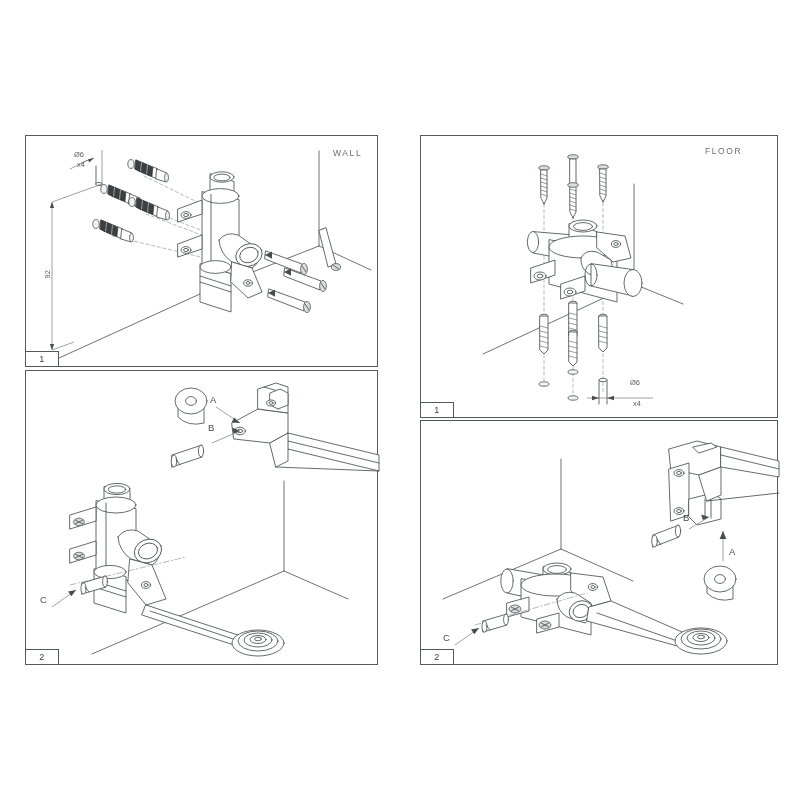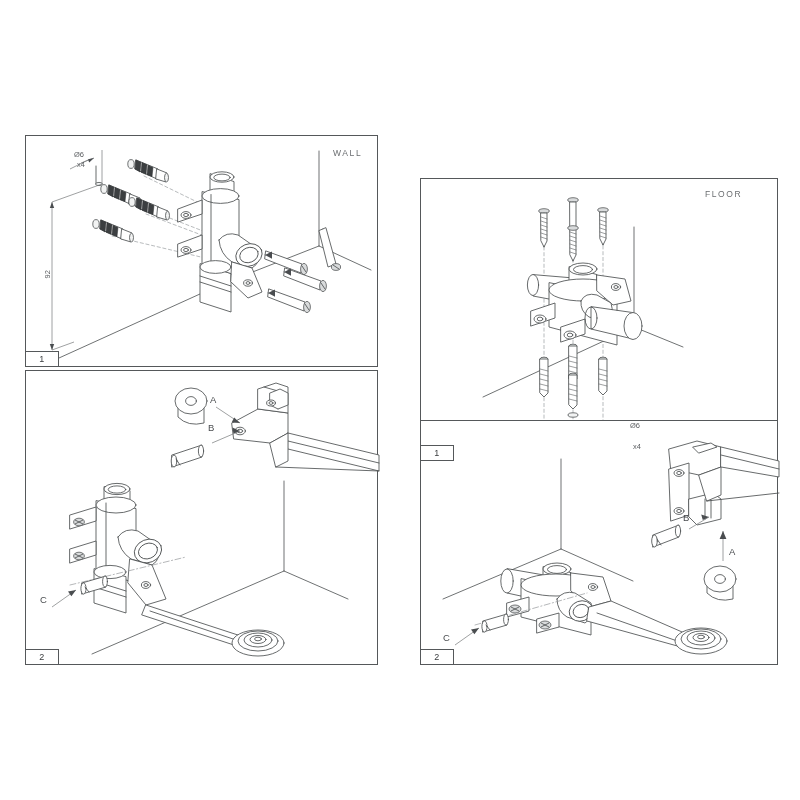--- a/index.html
+++ b/index.html
@@ -220,21 +220,21 @@
       <div class="view-label" style="left:292px;top:12px;margin-left:15px;">WALL</div>
 
       <div class="dimTxt" style="left:40px;top:15px;width:26px;">Ø6</div>
       <div class="dimTxt" style="left:42px;top:25px;width:26px;">x4</div>
 
       <div class="dimTxt rot" style="left:11px;top:134px;width:22px;">92</div>
     </div>
     <div class="corner-tag">1</div>
   </div>
 
-  <div class="panel" style="left:420px;top:135px;width:358px;height:283px;margin-top:43px;">
+  <div class="panel" style="left:420px;top:135px;width:358px;height:283px;">
     <div class="panel-inner">
       <svg width="358" height="283" viewBox="0 0 358 283">
 
         <g>
           <path class="env" d="M213 48 L213 148"></path>
           <path class="env" d="M213 148 L262 168"></path>
           <path class="env" d="M213 148 L62 218"></path>
         </g>
 
         <g>

